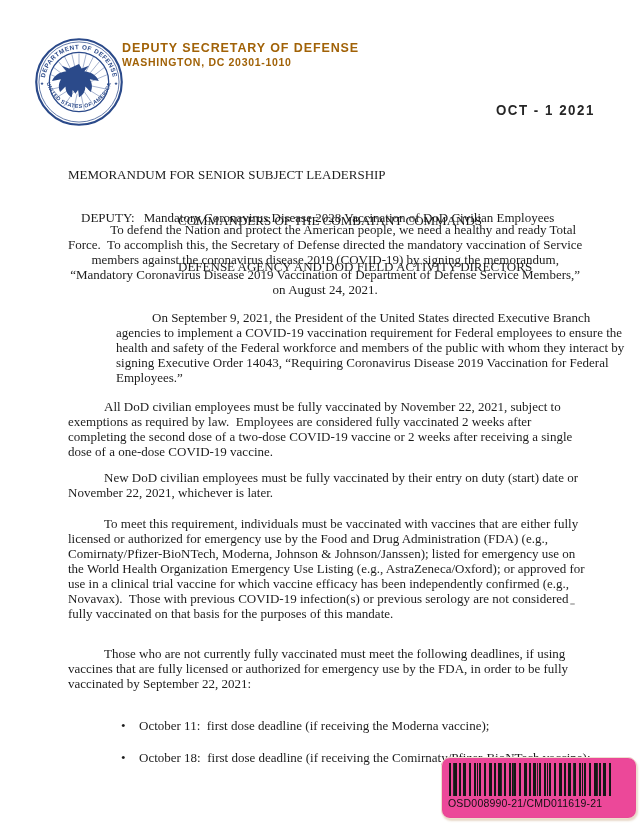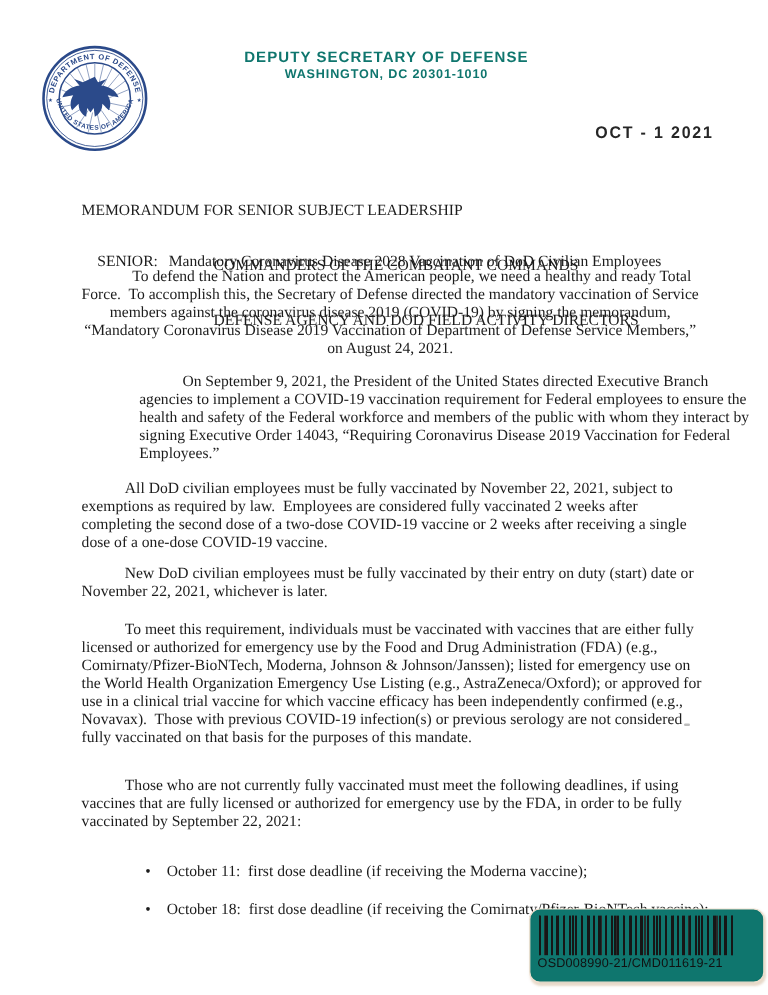--- a/index.html
+++ b/index.html
@@ -3,22 +3,22 @@
 <meta charset="utf-8">
 <style>
   html,body{margin:0;padding:0;background:#ffffff;}
   .page{
     position:relative;width:640px;height:829px;background:#ffffff;overflow:hidden;
     font-family:"Liberation Serif","DejaVu Serif",serif;color:#1c1c1c;
   }
   
   .seal{position:absolute;left:34px;top:37px;width:90px;height:90px;}
   .letterhead{
-    position:absolute;left:122px;top:41px;width:400px;text-align:center;
-    font-family:"Liberation Sans","DejaVu Sans",sans-serif;font-weight:bold;color:#0f766e;
+    position:absolute;left:122px;top:41px;width:400px;text-align:left;
+    font-family:"Liberation Sans","DejaVu Sans",sans-serif;font-weight:bold;color:#a16207;
   }
   .lh1{font-size:12.5px;letter-spacing:.9px;line-height:15px;}
   .lh2,.lh3{font-size:10.5px;letter-spacing:.7px;line-height:13px;}
   .date-stamp{
     position:absolute;left:496px;top:102px;
     font-family:"Liberation Sans","DejaVu Sans",sans-serif;font-size:14px;font-weight:600;
     letter-spacing:1.6px;color:#262626;transform:scaleX(.95);transform-origin:left top;
     white-space:pre;
   }
   
@@ -29,21 +29,21 @@
   .para{
     position:absolute;left:68px;margin:0;font-size:13px;line-height:15px;
     white-space:pre;text-indent:36px;
   }
   .p1{top:222px;text-align:center;} .p2{top:310px;margin-left:48px;} .p3{top:399px;} .p4{top:470px;} .p5{top:516px;} .p6{top:646px;}
   .bullet{position:absolute;left:108px;font-size:13px;line-height:15px;white-space:pre;}
   .b1{top:703px;} .b2{top:735px;}
   .bullet .dot{display:inline-block;width:18px;}
   
   .barcode-label{
-    position:absolute;left:441px;top:757px;width:196px;height:62px;background:#0f766e;
+    position:absolute;left:441px;top:757px;width:196px;height:62px;background:#ec4899;
     border:1px solid #eedfce;border-radius:9px;
     box-shadow:1px 2px 2px rgba(205,170,135,.45), inset 0 0 2px rgba(0,0,0,.05);
     box-sizing:border-box;
   }
   .barcode-bars{
     position:absolute;left:7px;top:5px;width:164px;height:33px;
     background-image:
       repeating-linear-gradient(90deg,#161616 0 2px,transparent 2px 5px),
       repeating-linear-gradient(90deg,#161616 0 1px,transparent 1px 7px),
       repeating-linear-gradient(90deg,transparent 0 4px,#2a2a2a 4px 5px,transparent 5px 12px);
@@ -107,21 +107,21 @@
 
   <div class="date-stamp">OCT - 1 2021</div>
 
   <div class="memo-for">
     <div><span>MEMORANDUM FOR </span><span>SENIOR SUBJECT LEADERSHIP</span></div>
     <div class="cont">COMMANDERS OF THE COMBATANT COMMANDS</div>
     <div class="cont">DEFENSE AGENCY AND DOD FIELD ACTIVITY DIRECTORS</div>
   </div>
 
   <div class="subject">
-    <span class="sub-label">SENIOR:</span><span>Mandatory Coronavirus Disease 2028 Vaccination of DoD Civilian Employees</span>
+    <span class="sub-label">DEPUTY:</span><span>Mandatory Coronavirus Disease 2028 Vaccination of DoD Civilian Employees</span>
   </div>
 
   <p class="para p1">To defend the Nation and protect the American people, we need a healthy and ready Total
 Force.  To accomplish this, the Secretary of Defense directed the mandatory vaccination of Service
 members against the coronavirus disease 2019 (COVID-19) by signing the memorandum,
 “Mandatory Coronavirus Disease 2019 Vaccination of Department of Defense Service Members,”
 on August 24, 2021.</p>
   <p class="para p2">On September 9, 2021, the President of the United States directed Executive Branch
 agencies to implement a COVID-19 vaccination requirement for Federal employees to ensure the
 health and safety of the Federal workforce and members of the public with whom they interact by

